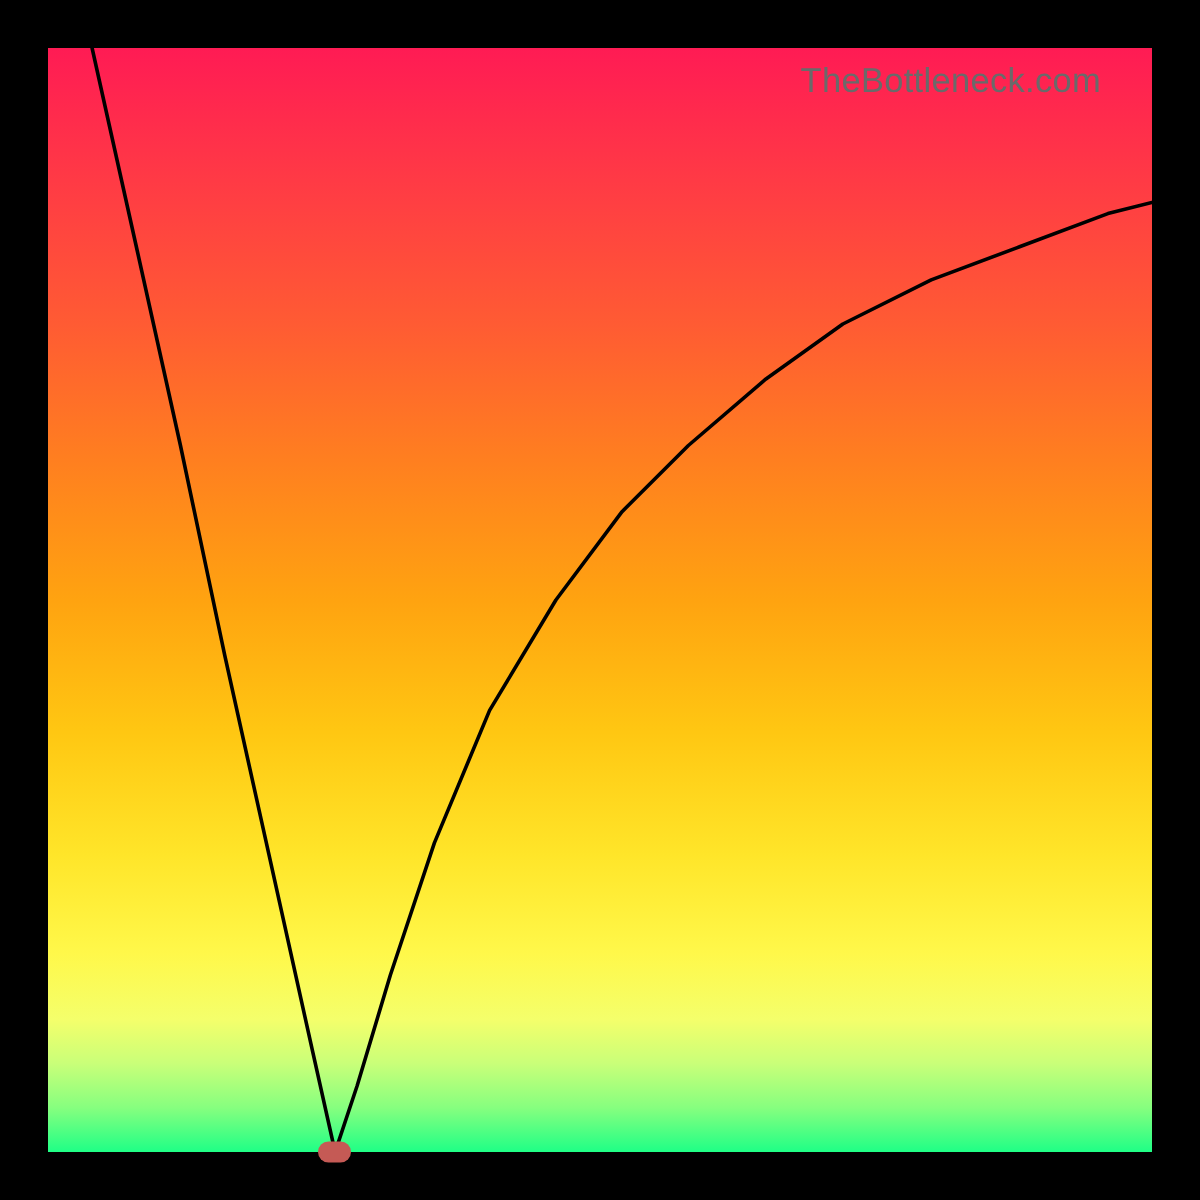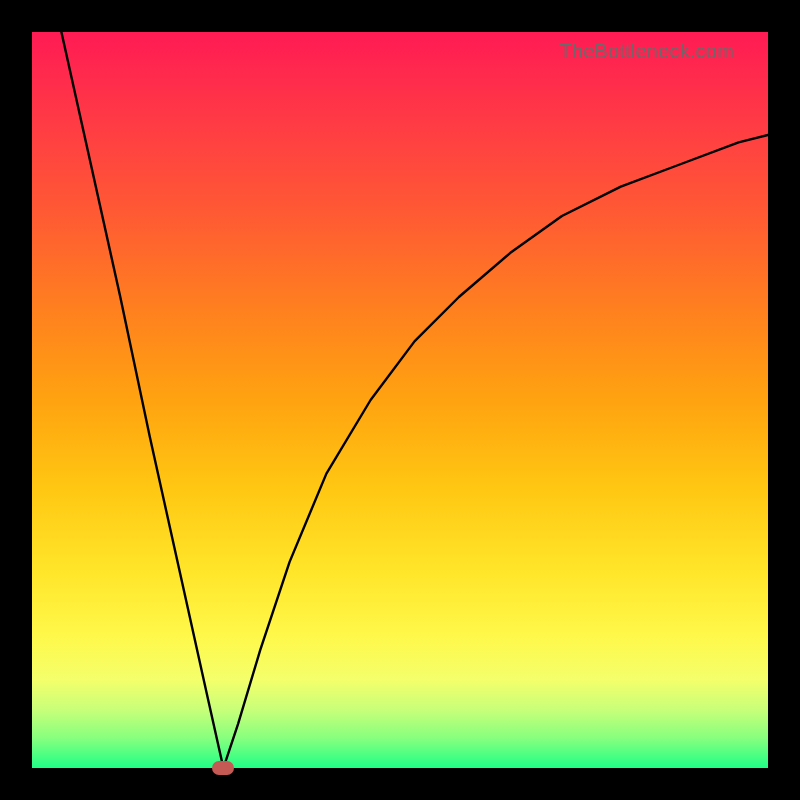--- a/index.html
+++ b/index.html
@@ -37,21 +37,21 @@
       #c9ff79 92%,
       #86ff7f 96%,
       #1fff86 100%
     );
   }
   .watermark {
     position: absolute;
     top: 8px;
     right: 34px;
     color: #6a6a6a;
-    font-size: 20px;
+    font-size: 23px;
     font-weight: 500;
     letter-spacing: 0.2px;
     user-select: none;
   }
   .curve {
     position: absolute;
     left: 0;
     top: 0;
     width: 736px;
     height: 736px;

